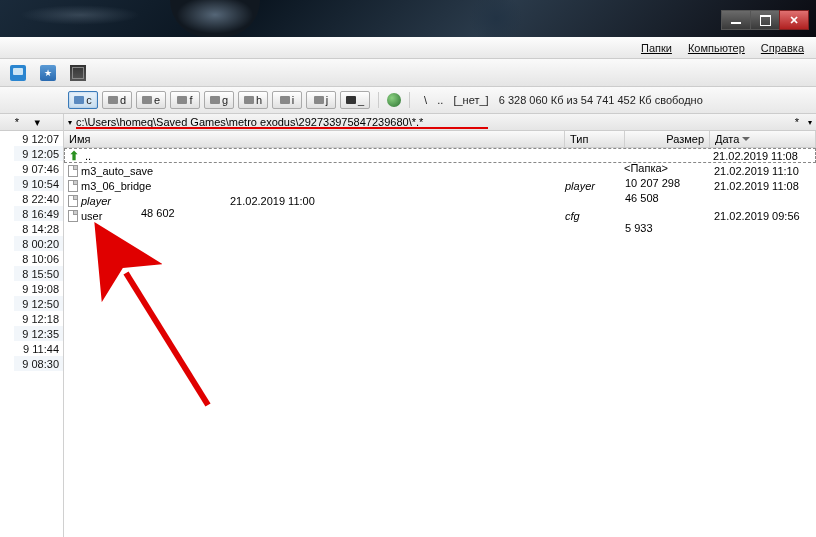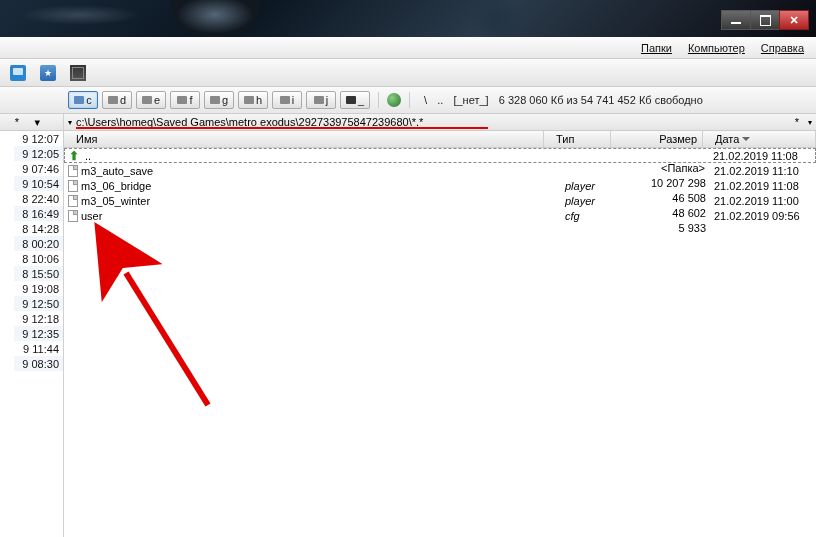--- a/index.html
+++ b/index.html
@@ -45,34 +45,34 @@
 .left-time:nth-child(even){background:#f2f6fa;}
 
 .right-panel{flex:1;display:flex;flex-direction:column;position:relative;}
 .path-row{height:17px;background:linear-gradient(#f5f5f5,#e5e5e5);border-bottom:1px solid #ccc;display:flex;align-items:center;}
 .path-row .caret{width:12px;text-align:center;font-size:8px;}
 .path-text{flex:1;position:relative;}
 .path-text .underline{position:absolute;left:0;right:-132px;width:412px;bottom:-1px;height:2px;background:#e00000;}
 .path-row .star{width:14px;text-align:center;}
 
 .col-header{height:17px;display:flex;background:linear-gradient(#fafafa,#e2e2e2);border-bottom:1px solid #ccc;}
-.col-header div{border-right:1px solid #d0d0d0;padding:2px 5px;display:flex;align-items:center;margin-left:7px;}
+.col-header div{border-right:1px solid #d0d0d0;padding:2px 5px;display:flex;align-items:center;}
 .col-header .sort::after{content:'';width:0;height:0;border-left:4px solid transparent;border-right:4px solid transparent;border-top:4px solid #666;margin-left:3px;}
 .c-name{flex:1;} .c-type{width:60px;} .c-size{width:85px;justify-content:flex-end;} .c-date{width:106px;}
 
 .file-rows{flex:1;background:#fff;position:relative;}
 .file-row{height:15px;display:flex;align-items:center;padding-left:4px;}
 .file-row.selected{border:1px dashed #888;background:#fff;height:15px;}
 .file-row .icon{width:13px;height:11px;margin-right:3px;flex-shrink:0;}
 .icon.up{color:#2a9020;font-weight:bold;font-size:12px;display:flex;align-items:center;}
 .icon.file{border:1px solid #999;background:#fff;position:relative;width:10px;height:12px;}
 .icon.file::after{content:'';position:absolute;top:0;right:0;width:3px;height:3px;background:#ccc;border-left:1px solid #999;border-bottom:1px solid #999;}
 .file-row .name{flex:1;}
 .file-row .type{width:60px;font-style:italic;}
-.file-row .size{width:85px;text-align:right;padding-right:4px;margin-top:24px;}
+.file-row .size{width:85px;padding-right:4px;margin-top:24px;}
 .file-row .date{width:106px;padding-left:4px;}
 
 .arrow-annotation{position:absolute;left:118px;top:265px;pointer-events:none;}
 .arrow-annotation svg{overflow:visible;}
 </style>
 </head>
 <body>
 
 <div class="header-img">
   <div class="knob"></div>
@@ -207,21 +207,20 @@
         </div>
         <div class="file-row">
           <span class="icon file"></span>
           <span class="name">m3_06_bridge</span>
           <span class="type">player</span>
           <span class="size">46 508</span>
           <span class="date">21.02.2019 11:08</span>
         </div>
         <div class="file-row">
           <span class="icon file"></span>
-          <span class="name">m3_05_winter</span>
           <span class="type">player</span>
           <span class="size">48 602</span>
           <span class="date">21.02.2019 11:00</span>
         </div>
         <div class="file-row">
           <span class="icon file"></span>
           <span class="name">user</span>
           <span class="type">cfg</span>
           <span class="size">5 933</span>
           <span class="date">21.02.2019 09:56</span>

